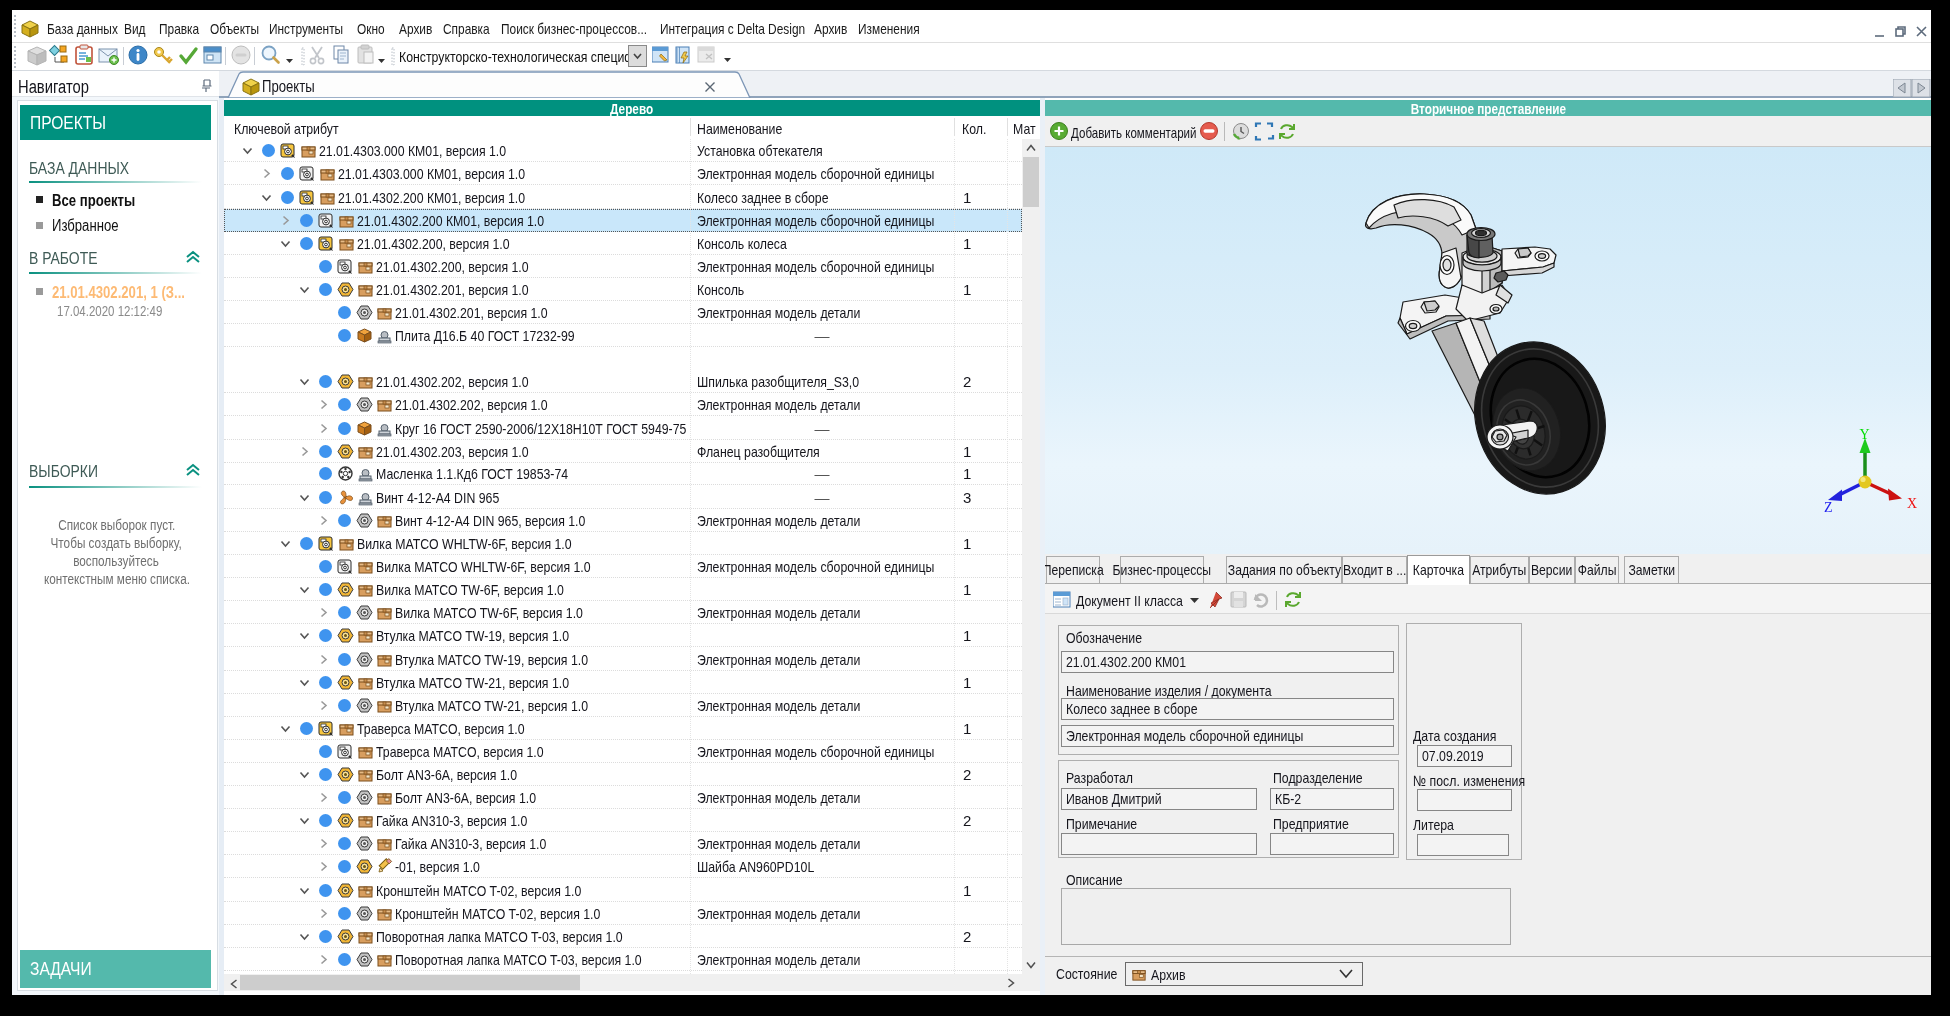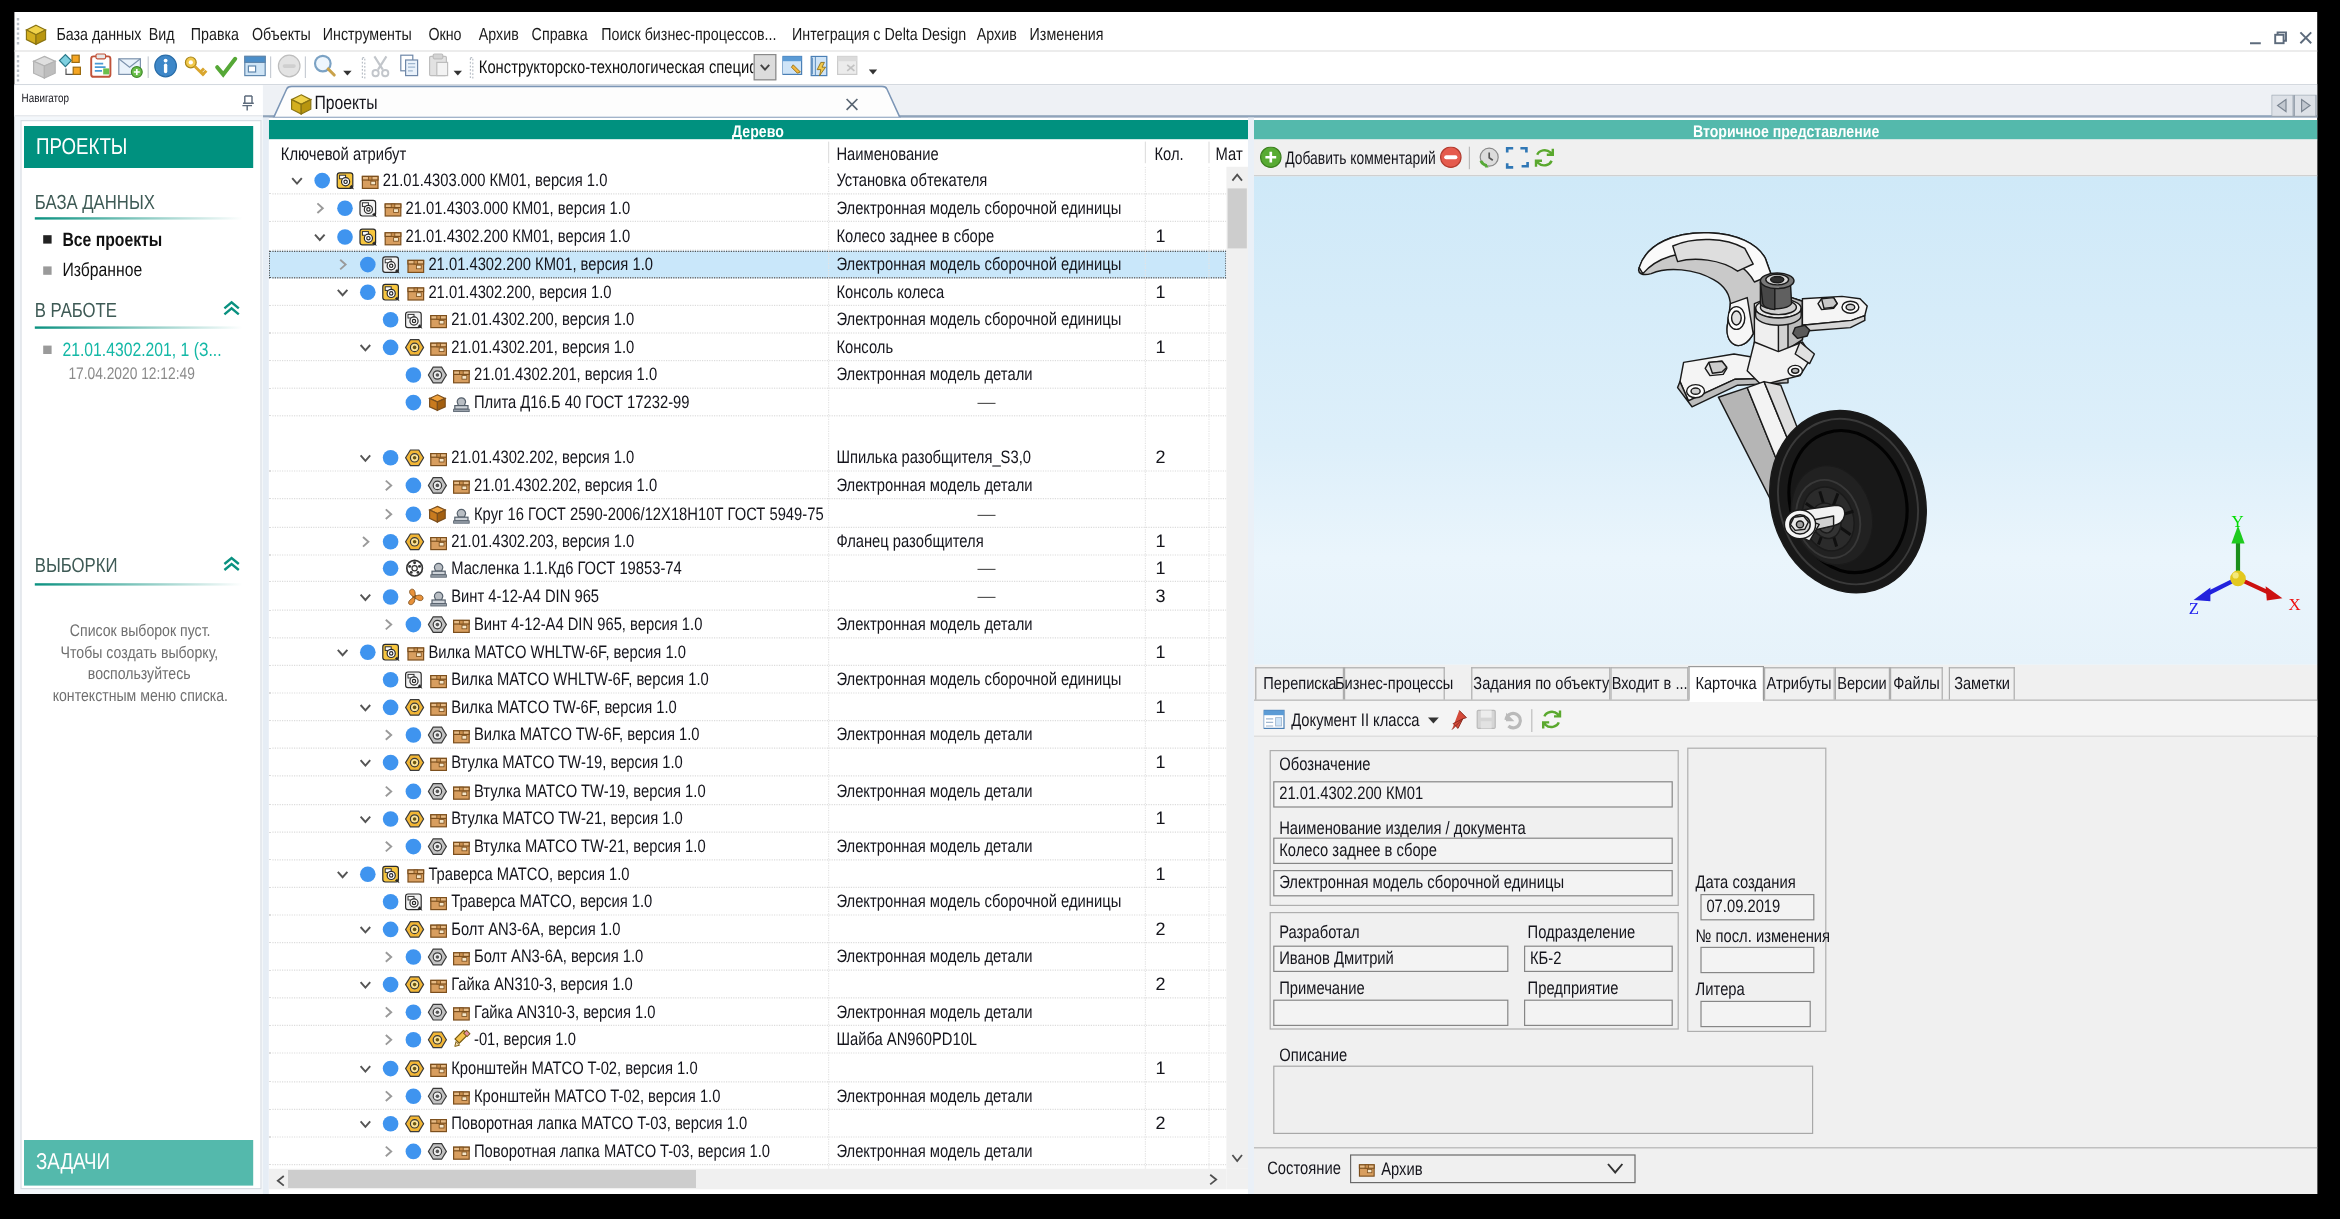--- a/index.html
+++ b/index.html
@@ -244,21 +244,21 @@
 <svg class="ab" style="left:1893px;top:79px" width="38" height="19">
 <rect x="0" y="0" width="18" height="18" fill="#dde1e7" stroke="#9aa4b0"></rect>
     <rect x="19" y="0" width="18" height="18" fill="#dde1e7" stroke="#9aa4b0"></rect>
 <path d="M12 4 l-7 5 l7 5 z" fill="#c2c8d0" stroke="#7d8793"></path>
     <path d="M25 4 l7 5 l-7 5 z" fill="#c2c8d0" stroke="#7d8793"></path>
 </svg>
 <div class="hdrbar tealdark" style="left:224px;width:816px"><span class="sxc">Дерево</span></div>
 <div class="hdrbar tealite" style="left:1045px;width:886px"><span class="sxc">Вторичное представление</span></div>
 <div class="ab" style="left:12px;top:71px;width:207px;height:924px;background:#f3f7fb"></div>
 <div class="ab" style="left:12px;top:71px;width:207px;height:26px;background:#fff;border-bottom:1px solid #e0e4e9"></div>
-<div class="ab" style="left:18px;top:77px;font-size:10px;color:#15151c"><span class="sx">Навигатор</span></div>
+<div class="ab" style="left:18px;top:77px;font-size:18px;color:#15151c"><span class="sx">Навигатор</span></div>
 <svg class="ab" style="left:199px;top:78px" width="15" height="15">
     <g stroke="#5d6b7c" fill="none" stroke-width="1.2">
 <path d="M3 10 h8 M7 10 v4 M5 2 l6 0 M5 2 v6 M11 2 v6 M3.5 8 h9"></path>
     </g>
   </svg>
 <div class="ab" style="left:17px;top:100px;width:201px;height:891px;background:#fff;border:1px solid #d7dde3"></div>
 <div class="ab tealdark" style="left:20px;top:105px;width:191px;height:35px;color:#fff;font-size:19px;line-height:35px;padding-left:10px"><span class="sx">ПРОЕКТЫ</span></div>
 <div class="ab" style="left:29px;top:159px;font-size:17px;color:#3e5a55"><span class="sx">БАЗА ДАННЫХ</span></div>
 <div class="ab" style="left:29px;top:181px;width:173px;height:2px;background:linear-gradient(to right,#0a9180,#ffffff)"></div>
 <div class="ab" style="left:36px;top:196px;width:7px;height:7px;background:#222"></div>
@@ -266,21 +266,21 @@
 <div class="ab" style="left:36px;top:222px;width:7px;height:7px;background:#9a9a9a"></div>
 <div class="ab" style="left:52px;top:217px;font-size:16px;color:#111"><span class="sx">Избранное</span></div>
 <div class="ab" style="left:29px;top:249px;font-size:17px;color:#3e5a55"><span class="sx">В РАБОТЕ</span></div>
 <svg class="ab" style="left:185px;top:250px" width="16" height="14">
     <g stroke="#0a9180" stroke-width="2" fill="none">
       <path d="M2 7 l6 -5 l6 5 M2 12 l6 -5 l6 5"></path>
     </g>
   </svg>
 <div class="ab" style="left:29px;top:272px;width:173px;height:2px;background:linear-gradient(to right,#0a9180,#ffffff)"></div>
 <div class="ab" style="left:36px;top:288px;width:7px;height:7px;background:#9a9a9a"></div>
-<div class="ab" style="left:52px;top:284px;font-size:16px;font-weight:normal;color:#14b8a6"><span class="sx">21.01.4302.201, 1 (З...</span></div>
+<div class="ab" style="left:52px;top:284px;font-size:16px;font-weight:bold;color:#fdba74"><span class="sx">21.01.4302.201, 1 (З...</span></div>
 <div class="ab" style="left:57px;top:303px;font-size:14px;color:#8a8a8a"><span class="sx">17.04.2020 12:12:49</span></div>
 <div class="ab" style="left:29px;top:462px;font-size:17px;color:#3e5a55"><span class="sx">ВЫБОРКИ</span></div>
 <svg class="ab" style="left:185px;top:463px" width="16" height="14">
     <g stroke="#0a9180" stroke-width="2" fill="none">
       <path d="M2 7 l6 -5 l6 5 M2 12 l6 -5 l6 5"></path>
     </g>
   </svg>
 <div class="ab" style="left:29px;top:486px;width:173px;height:2px;background:linear-gradient(to right,#0a9180,#ffffff)"></div>
 <div class="ab" style="left:29px;top:516px;width:175px;text-align:center;font-size:14px;color:#6f6f6f;line-height:18px"><span class="sxc">Список выборок пуст.</span><br><span class="sxc">Чтобы создать выборку,</span><br><span class="sxc">воспользуйтесь</span><br><span class="sxc">контекстным меню списка.</span></div>
 <div class="ab tealite" style="left:20px;top:950px;width:191px;height:38px;color:#fff;font-size:19px;line-height:38px;padding-left:10px"><span class="sx">ЗАДАЧИ</span></div>
@@ -912,21 +912,21 @@
 <polygon points="87,70.5 73,60.5 74,72.5" fill="#cc1111"></polygon>
 <circle cx="50" cy="54" r="6.5" fill="#e3c81f"></circle>
 <circle cx="48" cy="51.5" r="2.6" fill="#f3e87c"></circle>
 </g>
 <text x="44.5" y="11" font-size="14" fill="#00dd00" font-family="Liberation Serif">Y</text>
 <text x="9" y="84" font-size="14" fill="#2222ee" font-family="Liberation Serif">Z</text>
 <text x="92" y="80" font-size="14" fill="#ee1111" font-family="Liberation Serif">X</text>
 </svg>
 <div class="ab" style="left:1045px;top:554px;width:886px;height:441px;background:#f0f0f0"></div>
 <div class="ab" style="left:1045px;top:556px;width:886px;height:29px;">
-<div class="tab" style="left:1px;width:74px;">
+<div class="tab" style="left:1px;width:54px;">
       <span class="sxc">Переписка</span>
     </div>
 <div class="tab" style="left:75px;width:84px;">
       <span class="sxc">Бизнес-процессы</span>
     </div>
 <div class="tab" style="left:181px;width:116px;">
       <span class="sxc">Задания по объекту</span>
     </div>
 <div class="tab" style="left:297px;width:65px;">
       <span class="sxc">Входит в ...</span>

